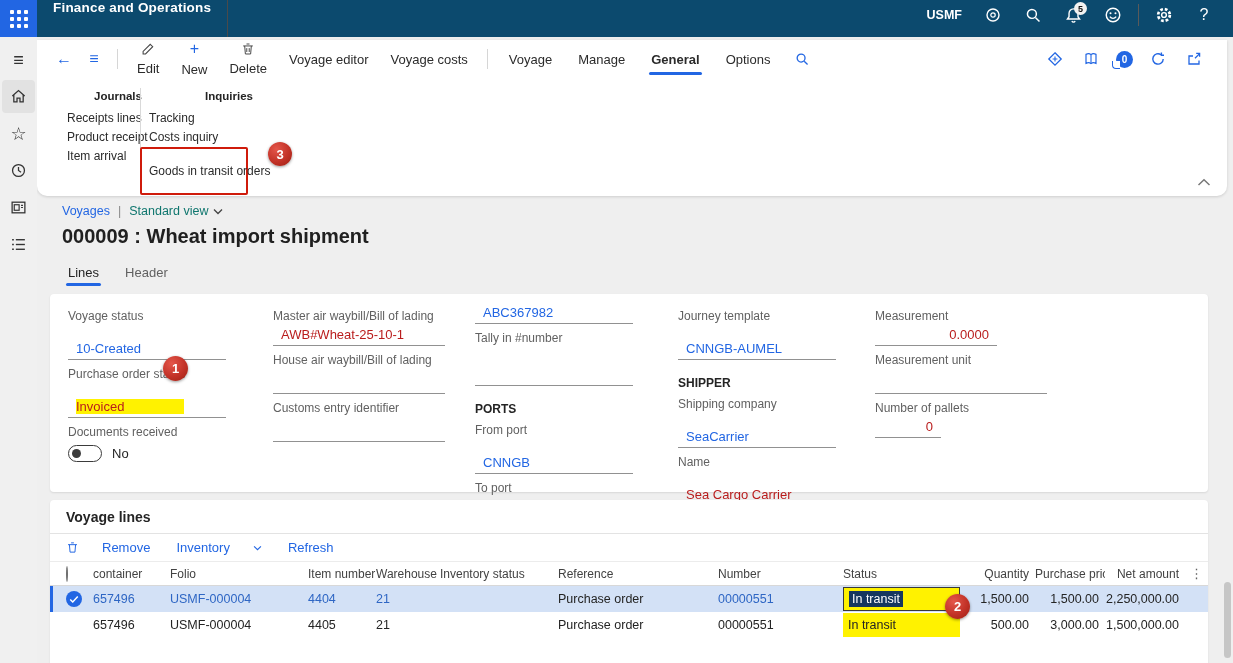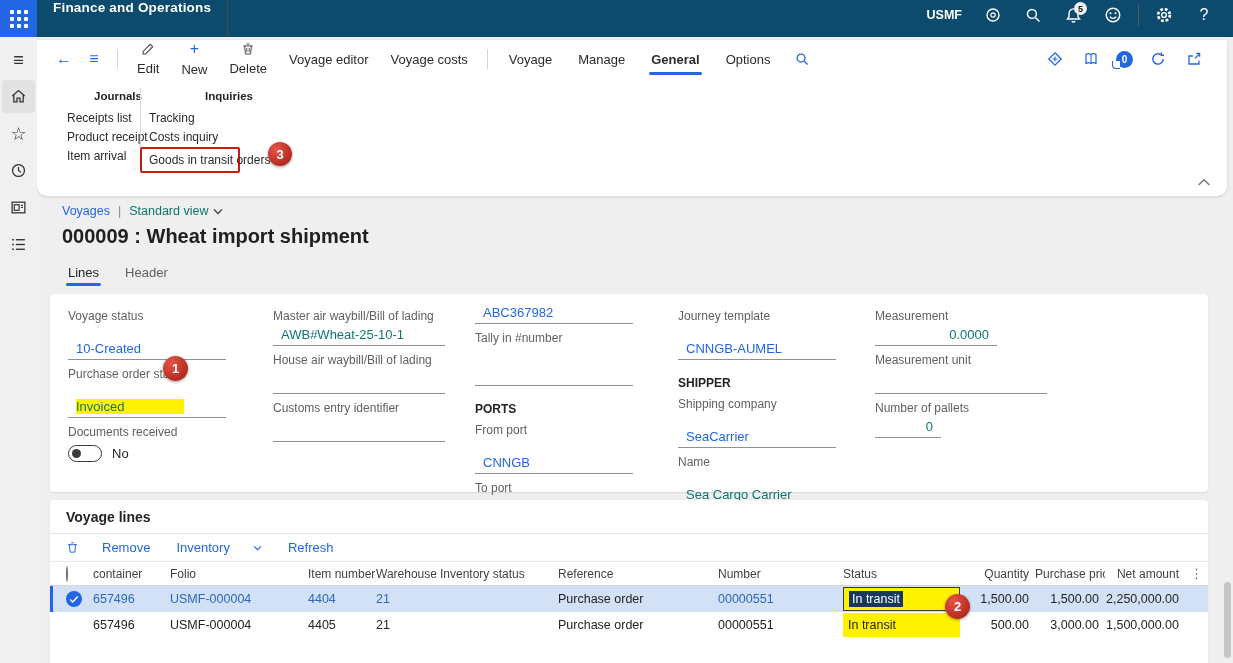--- a/index.html
+++ b/index.html
@@ -44,21 +44,21 @@
   .msg-badge::before { content:""; position:absolute; left:-4px; bottom:-1px; width:7px; height:7px; border:1.6px solid #2266E3; border-top:none; border-right:none; border-radius:0 0 0 4px; background:#fff; }
 
   
   .ap-menu { position:absolute; top:48px; left:0; right:0; bottom:0; }
   .menu-col { position:absolute; display:flex; flex-direction:column; font-size:12px; color:#2b2b2b; }
   .menu-col .mhead { font-size:11.5px; font-weight:bold; text-align:center; margin-bottom:6px; color:#242424; }
   .menu-item { padding:2.5px 0; cursor:pointer; white-space:nowrap; }
   .col-journals { left:30px; top:2px; width:102px; }
   .col-inquiries { left:112px; top:2px; width:160px; }
   .menu-vdiv { position:absolute; left:103px; top:0px; height:82px; width:1px; background:#d9d9d9; }
-  .boxed-item { border:2px solid #cf1b0b; border-radius:2px; padding:4px 7px; margin-left:-9px; margin-top:1px; width:100px; }
+  .boxed-item { border:2px solid #cf1b0b; border-radius:2px; padding:15px 7px; margin-left:-9px; margin-top:1px; width:108px; }
   .collapse-chev { position:absolute; right:16px; bottom:5px; color:#616161; cursor:pointer; }
 
   
   .stepbadge { position:absolute; width:25px; height:25px; border-radius:50%; background:radial-gradient(circle at 35% 30%, #e4564a, #c23227 55%, #9c1f12); color:#fff; font-size:13px; font-weight:bold; display:flex; align-items:center; justify-content:center; box-shadow:0 1px 3px rgba(0,0,0,.4); z-index:40; }
 
   
   .page-head { position:absolute; left:37px; top:196px; right:0; }
   .crumbs { display:flex; align-items:center; gap:8px; font-size:12.5px; padding:8px 0 0 25px; }
   .crumb-link { color:#2266E3; cursor:pointer; }
   .crumb-sep { color:#8a8a8a; }
@@ -71,21 +71,21 @@
 
   
   .form-card { position:absolute; left:50px; top:294px; width:1158px; height:198px; background:#fff; border-radius:4px; box-shadow:0 1px 2px rgba(0,0,0,.1); }
   .fcol { position:absolute; top:8px; display:flex; flex-direction:column; }
   .fc1 { left:18px;  width:190px; }
   .fc2 { left:223px; width:190px; }
   .fc3 { left:425px; width:190px;justify-content:flex-end; }
   .fc4 { left:628px; width:195px; }
   .fc5 { left:825px; width:175px; }
   .flabel { font-size:12px; color:#616161; margin-top:7px; }
-  .fvalue { font-size:13px; color:#0f766e; border-bottom:1px solid #919191; padding:3px 4px 3px 8px; margin-top:1px; min-height:22px; white-space:nowrap; }
+  .fvalue { font-size:13px; color:#b91c1c; border-bottom:1px solid #919191; padding:3px 4px 3px 8px; margin-top:1px; min-height:22px; white-space:nowrap; }
   .fvalue.link { color:#2266E3; cursor:pointer; }
   .fvalue.empty { min-height:26px; }
   .fvalue.num { text-align:right; padding-right:8px; }
   .grouphead { font-size:12px; font-weight:bold; color:#242424; margin-top:16px; }
   .hl { background:#fff200; }
   .hl-invoiced { width:108px; }
   .w150 { width:158px;margin-top:15px; } .w120 { width:122px; } .w65 { width:66px; } .w170 { width:172px; }
   .toggle-row { display:flex; align-items:center; gap:10px; margin-top:6px; }
   .toggle { width:34px; height:17px; border:1.5px solid #3b3b3b; border-radius:9px; position:relative; cursor:pointer; background:#fff; }
   .toggle .knob { position:absolute; left:3px; top:2.5px; width:9px; height:9px; border-radius:50%; background:#3b3b3b; }
@@ -277,21 +277,21 @@
             <path d="M13 9.5V13H3V5h4" fill="none" stroke="#2266E3" stroke-width="1.3"></path>
             <path d="M9 7.2 13.6 2.6M10.2 2.4h3.4v3.4" fill="none" stroke="#2266E3" stroke-width="1.3"></path>
           </svg>
       </span>
     </span>
   </div>
 
   <div class="ap-menu">
     <div class="menu-col col-journals">
       <div class="mhead">Journals</div>
-      <div class="menu-item">Receipts list</div>
+      <div class="menu-item">Receipts lines</div>
       <div class="menu-item">Product receipt</div>
       <div class="menu-item">Item arrival</div>
     </div>
     <div class="menu-vdiv"></div>
     <div class="menu-col col-inquiries">
       <div class="mhead">Inquiries</div>
       <div class="menu-item">Tracking</div>
       <div class="menu-item">Costs inquiry</div>
       <div class="menu-item boxed-item">Goods in transit orders</div>
     </div>

